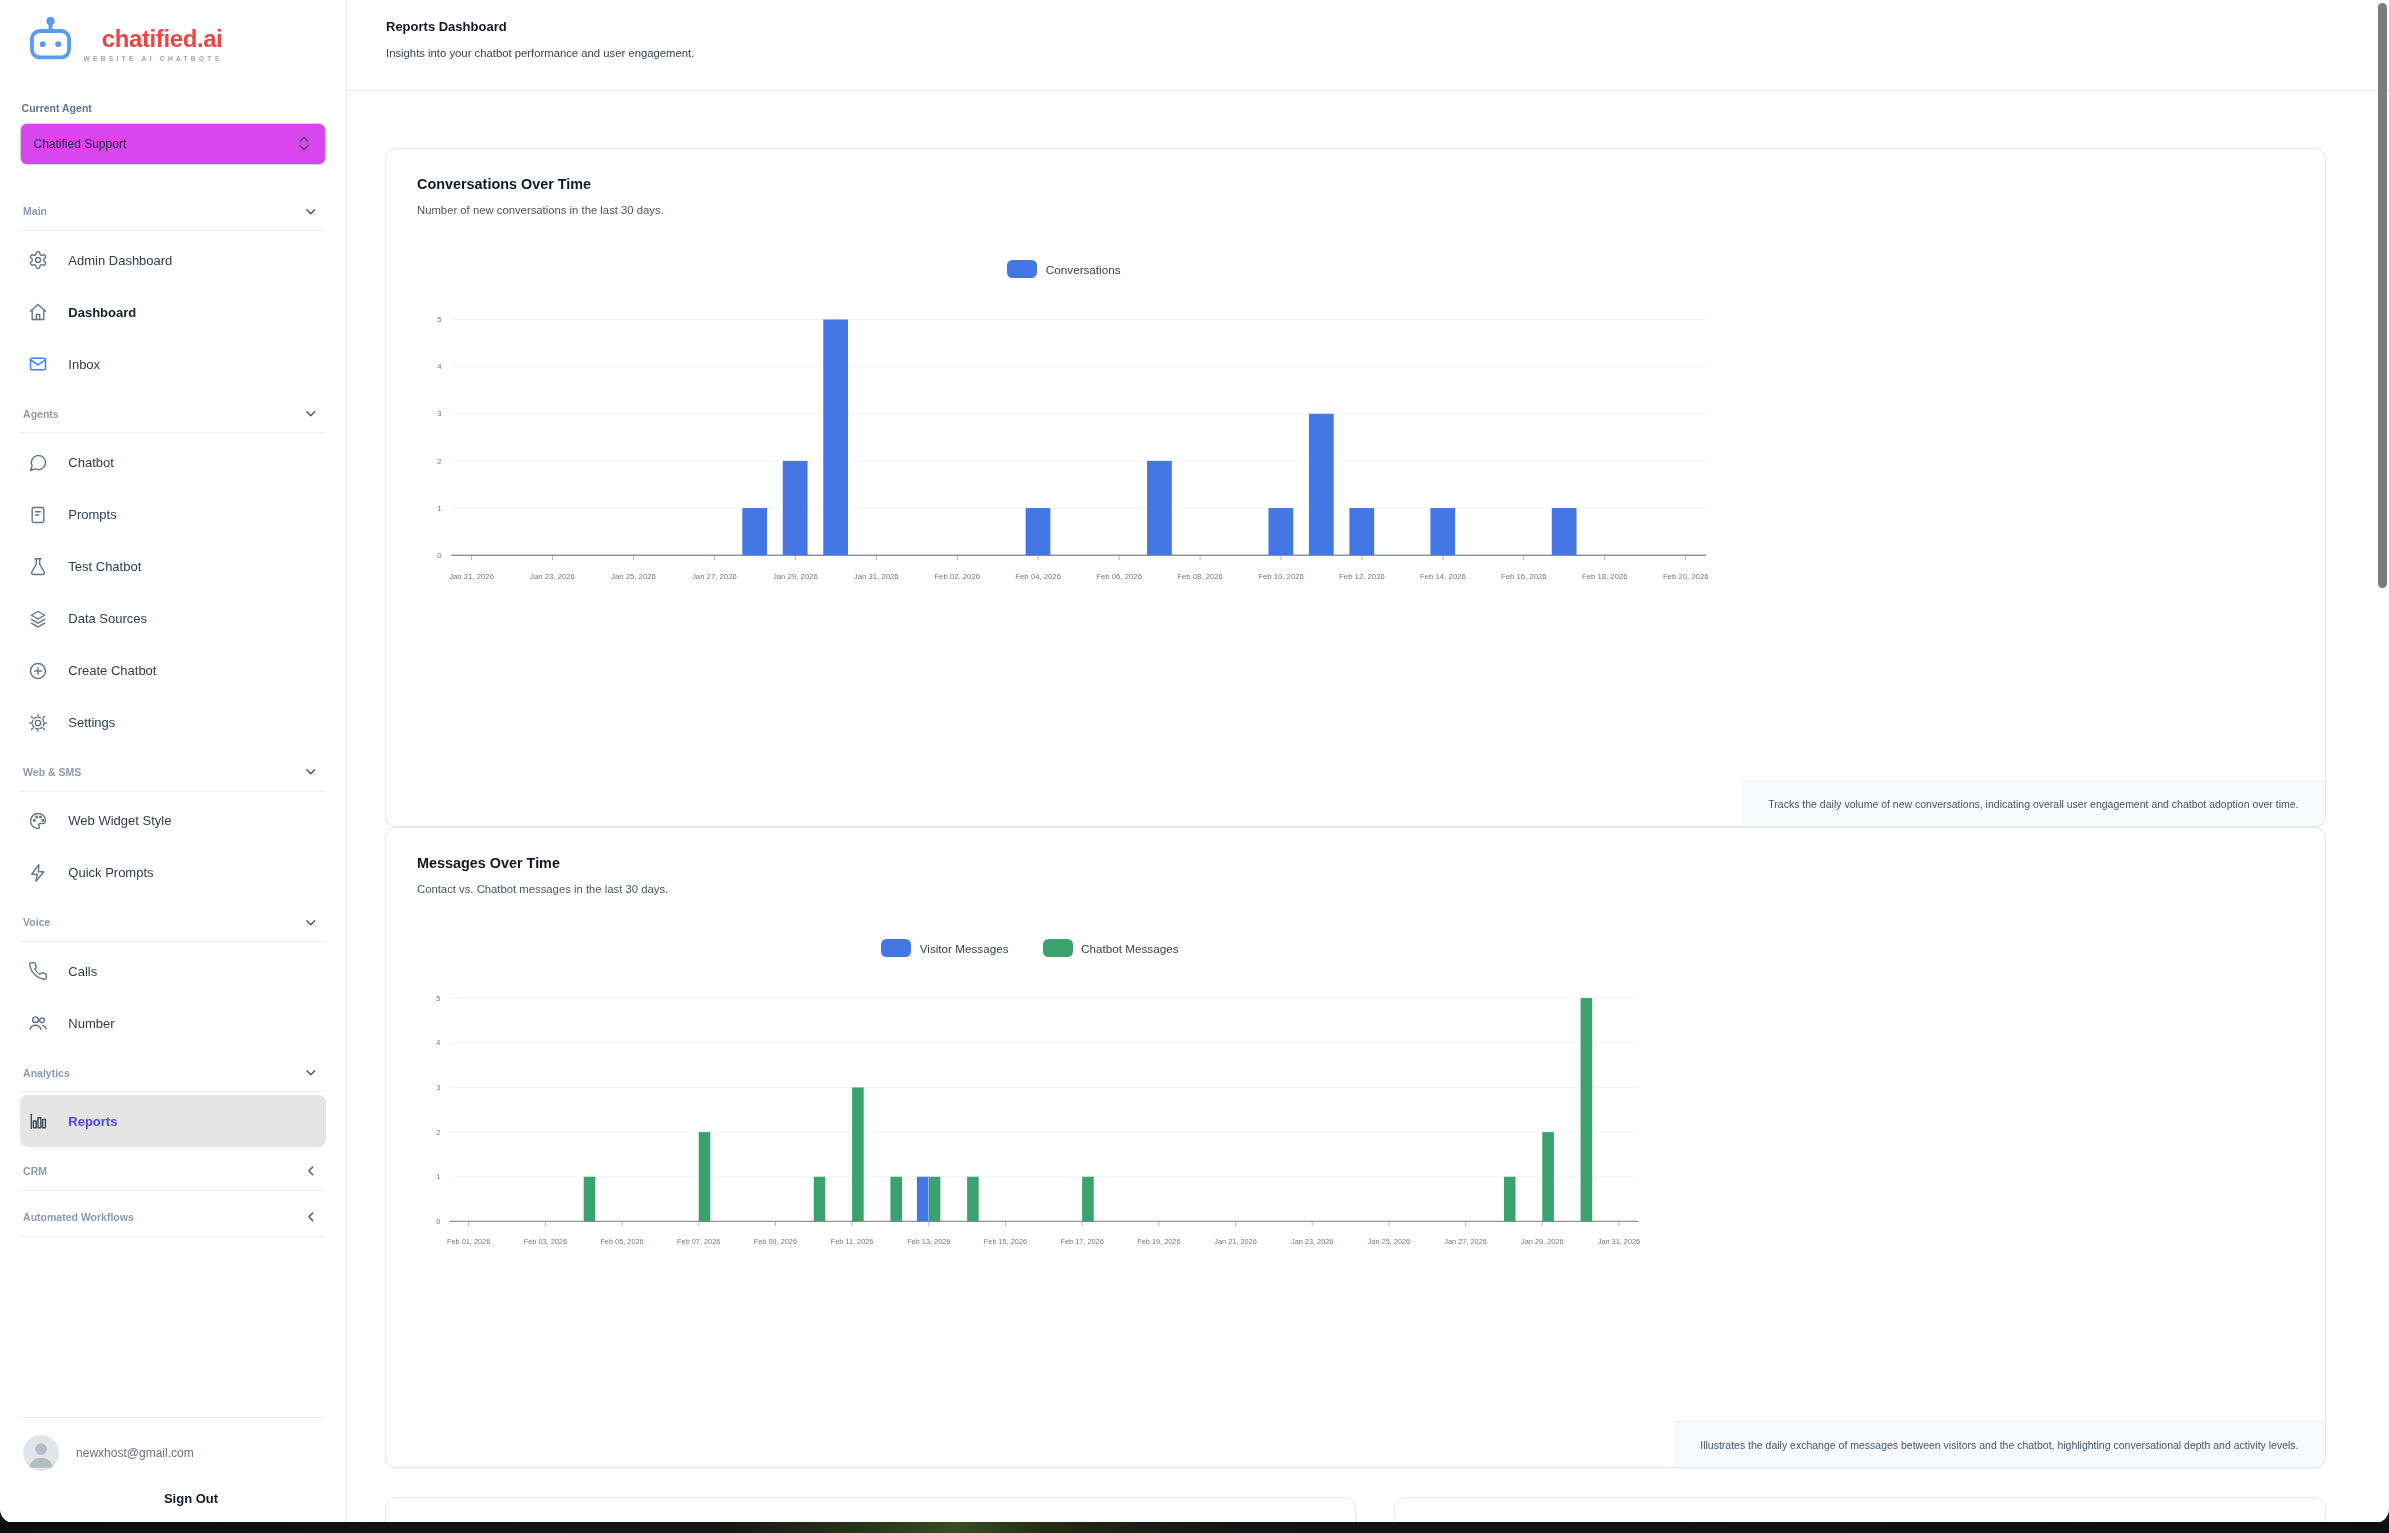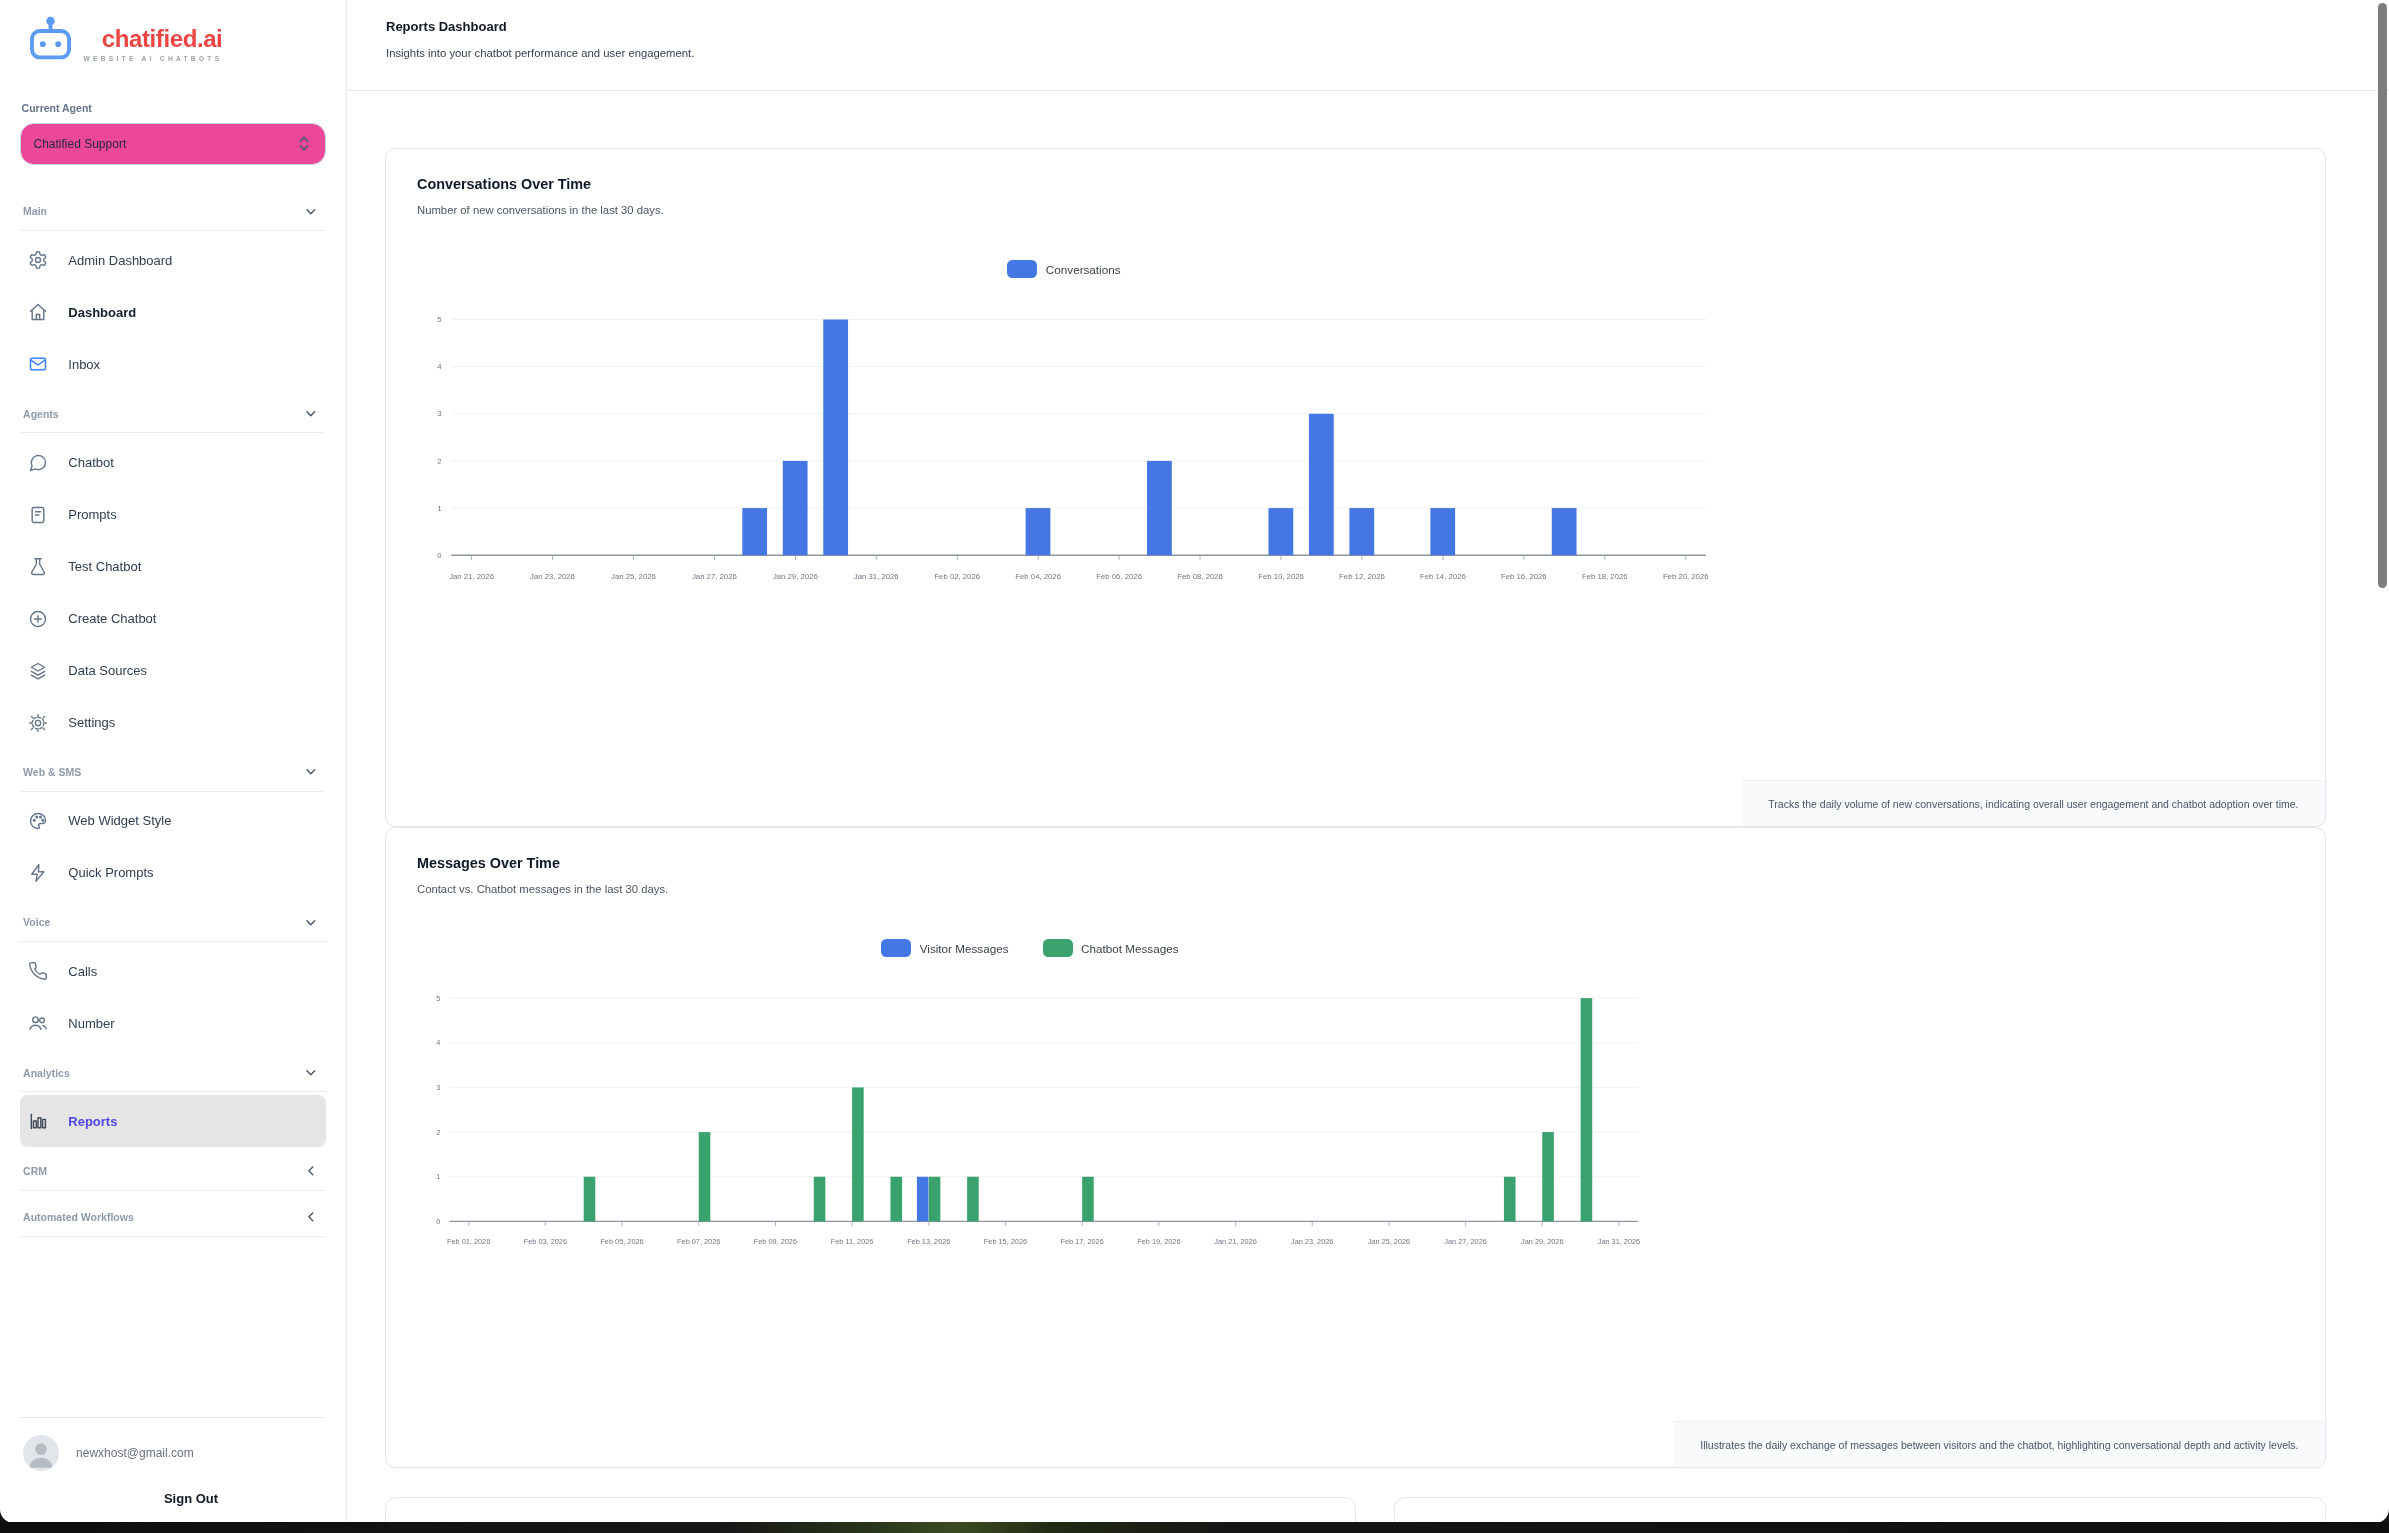--- a/index.html
+++ b/index.html
@@ -18,23 +18,23 @@
     display:flex; flex-direction:row;
   }
   
   .sidebar{ width:347px; flex:none; border-right:0.8px solid #e7eaf0; display:flex; flex-direction:column; padding:0 20px; }
   .logo-row{ display:flex; align-items:flex-end; gap:7.8px; margin:14px 0 0 4.7px; }
   .logo-textblock{ display:flex; flex-direction:column; align-items:flex-end; }
   .logo-title{ font-size:24px; font-weight:800; color:#ef4444; letter-spacing:-0.4px; line-height:1; }
   .logo-sub{ font-size:6.6px; font-weight:700; color:#9aa3af; letter-spacing:3.3px; margin-top:3.9px; }
   .agent-label{ margin:40px 0 0 1.6px; font-size:10.5px; font-weight:700; color:#64748b; }
   .agent-select{
-    margin-top:8.6px; height:42px; border:0.8px solid #cbd5e1; border-radius:14px;
+    margin-top:8.6px; height:42px; border:0.8px solid #cbd5e1; border-radius:7px;
     display:flex; align-items:center; justify-content:space-between; padding:0 11px 0 12.5px;
-    font-size:12px; color:#1e293b; background:#ec4899; cursor:pointer;
+    font-size:12px; color:#1e293b; background:#d946ef; cursor:pointer;
   }
   .nav{ display:flex; flex-direction:column; margin-top:23.4px; }
   .section-head{ display:flex; align-items:center; justify-content:space-between;
     padding:11px 4.7px 0 3.1px; height:36px; }
   .section-label{ font-size:10.5px; font-weight:700; color:#8e99aa; }
   .section-rule{ border:none; border-top:0.8px solid #e9edf2; margin:6.2px 0 3.1px 0; }
   .nav-item{ height:52px; display:flex; align-items:center; gap:19.5px; padding:0 7.8px; border-radius:7.8px; cursor:pointer; }
   .nav-item .lbl{ font-size:13px; font-weight:500; color:#303c4f; }
   .nav-item.bold .lbl{ font-weight:700; color:#13202f; }
   .nav-item.active{ background:#e5e5e5; }
@@ -186,37 +186,37 @@
               <path d="M10 2v6.5L4.6 18a2 2 0 0 0 1.8 3h11.2a2 2 0 0 0 1.8-3L14 8.5V2"></path>
               <path d="M8.2 2h7.6"></path>
             </svg>
         </span>
         <span class="lbl">Test Chatbot</span>
       </div>
 
       <div class="nav-item">
         <span class="icon">
           <svg width="20" height="20" viewBox="0 0 24 24" fill="none" stroke="#64748b" stroke-width="1.7" stroke-linecap="round" stroke-linejoin="round">
+              <path d="m12 3 8 4.5-8 4.5-8-4.5z"></path>
+              <path d="m4 12.5 8 4.5 8-4.5"></path>
+              <path d="m4 17 8 4.5 8-4.5"></path>
+            </svg>
+        </span>
+        <span class="lbl">Data Sources</span>
+      </div>
+
+      <div class="nav-item">
+        <span class="icon">
+          <svg width="20" height="20" viewBox="0 0 24 24" fill="none" stroke="#64748b" stroke-width="1.7" stroke-linecap="round" stroke-linejoin="round">
               <circle cx="12" cy="12" r="9"></circle>
               <path d="M12 8v8"></path>
               <path d="M8 12h8"></path>
             </svg>
         </span>
         <span class="lbl">Create Chatbot</span>
-      </div>
-
-      <div class="nav-item">
-        <span class="icon">
-          <svg width="20" height="20" viewBox="0 0 24 24" fill="none" stroke="#64748b" stroke-width="1.7" stroke-linecap="round" stroke-linejoin="round">
-              <path d="m12 3 8 4.5-8 4.5-8-4.5z"></path>
-              <path d="m4 12.5 8 4.5 8-4.5"></path>
-              <path d="m4 17 8 4.5 8-4.5"></path>
-            </svg>
-        </span>
-        <span class="lbl">Data Sources</span>
       </div>
 
       <div class="nav-item">
         <span class="icon">
           <svg width="20" height="20" viewBox="0 0 24 24" fill="none" stroke="#64748b" stroke-width="1.7" stroke-linecap="round" stroke-linejoin="round">
               <circle cx="12" cy="12" r="3.2"></circle>
               <path d="M12 4V2M12 22v-2M4 12H2m20 0h-2M5.6 5.6 4.2 4.2m15.6 15.6-1.4-1.4M5.6 18.4l-1.4 1.4M19.8 4.2l-1.4 1.4"></path>
               <circle cx="12" cy="12" r="7" stroke-dasharray="3 2.4"></circle>
             </svg>
         </span>

